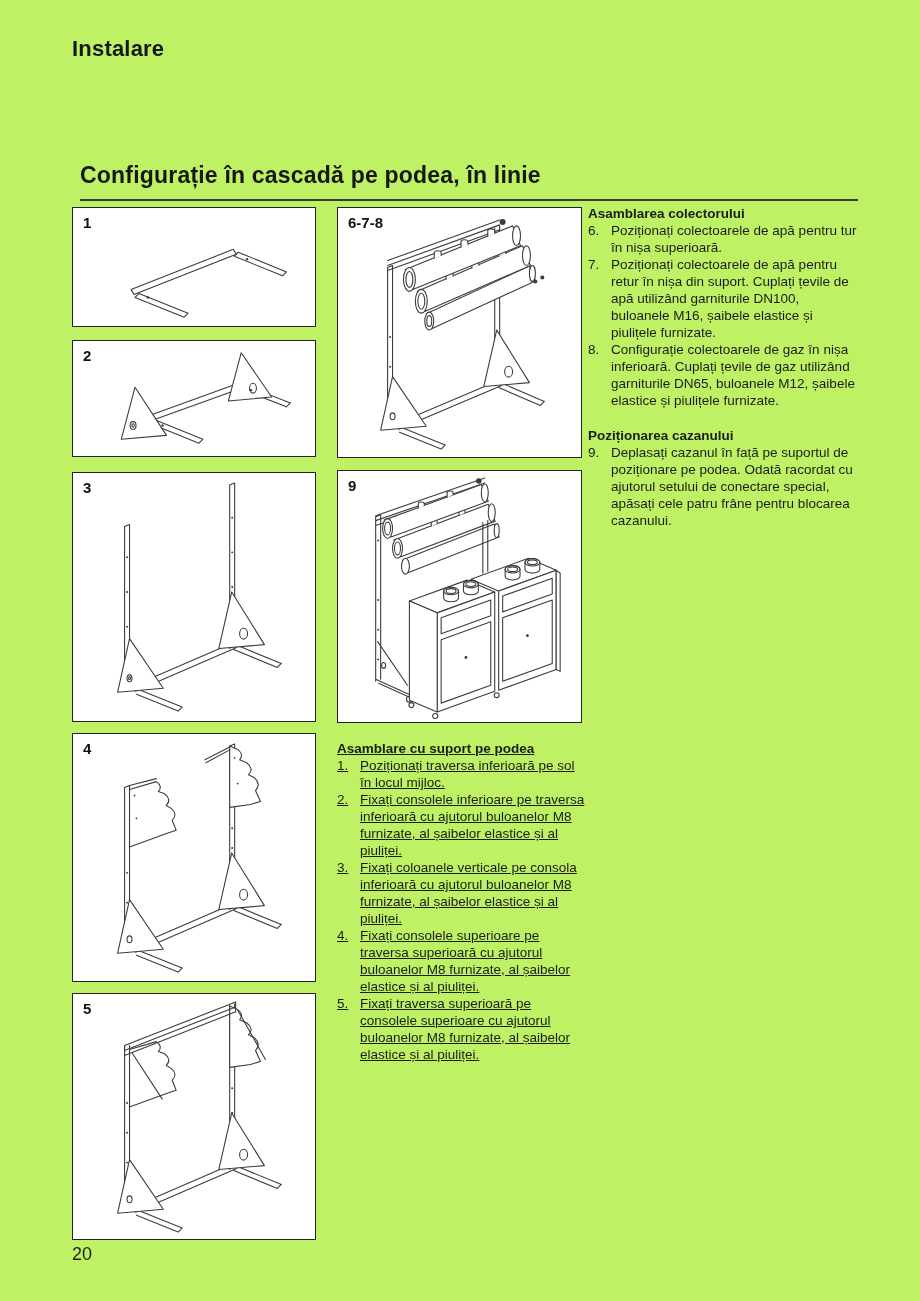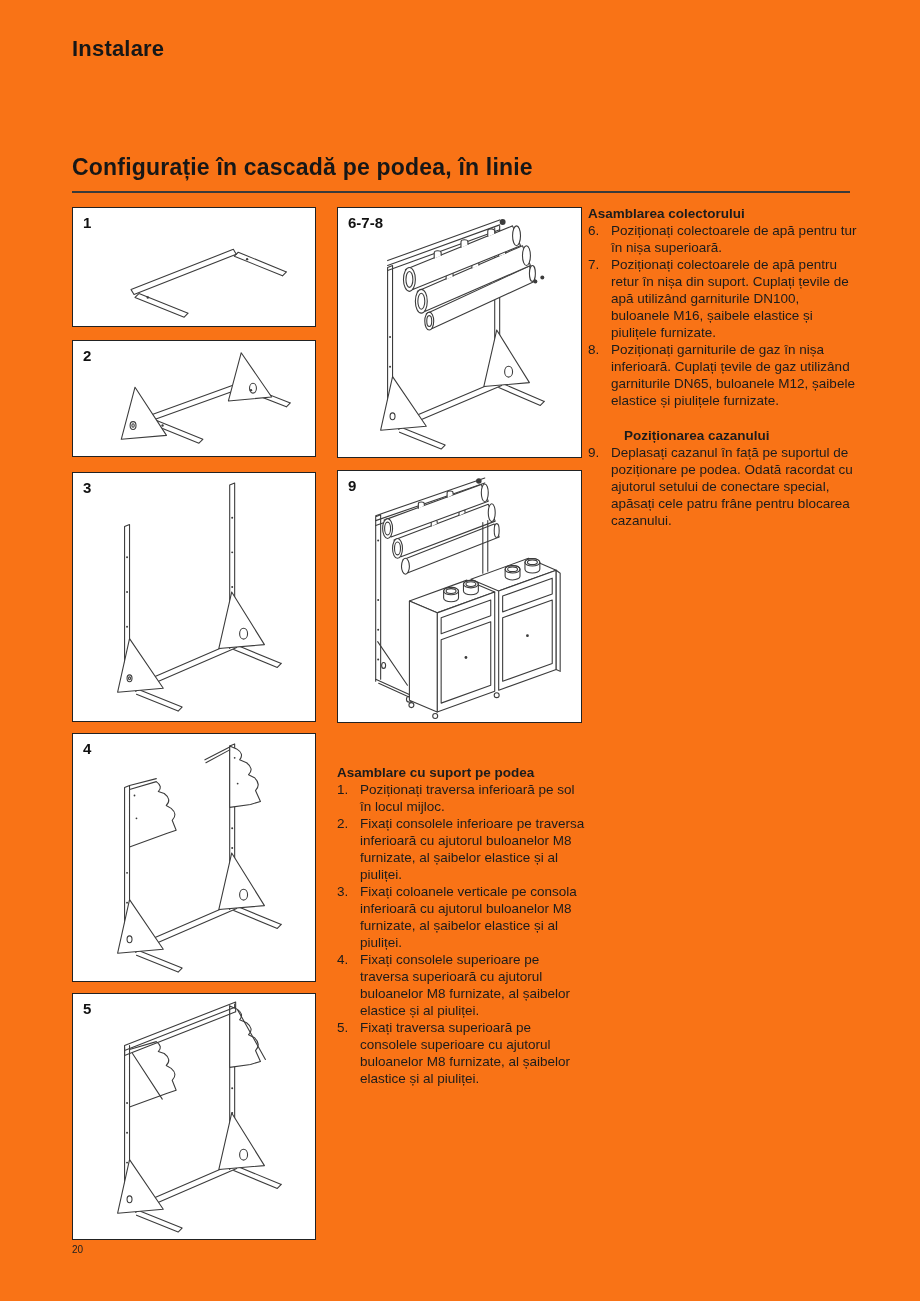--- a/index.html
+++ b/index.html
@@ -1,46 +1,46 @@
 <!DOCTYPE html>
 <html><head>
 <meta charset="utf-8">
 <style>
   html,body{margin:0;padding:0;background:#fff;}
   .page{
-    position:relative;width:920px;height:1301px;background:#f97316;
+    position:relative;width:920px;height:1301px;background:#bef264;
     font-family:"Liberation Sans", sans-serif;color:#1c1c1c;overflow:hidden;
   }
   .hdr{
     position:absolute;left:72px;top:36px;margin:0;
     font-size:22px;font-weight:bold;color:#171717;letter-spacing:.2px;
   }
   .sectitle{
-    position:absolute;left:72px;top:154px;margin:0;width:778px;
+    position:absolute;left:72px;top:154px;margin:8px;width:778px;
     font-size:23px;font-weight:bold;color:#171717;
     padding-bottom:10px;border-bottom:2px solid #3a3a3a;letter-spacing:.2px;
   }
   .figbox{
     position:absolute;border:1.6px solid #222;background:#fff;box-sizing:border-box;
   }
   .figlabel{
     position:absolute;top:6px;left:10px;font-size:15px;font-weight:bold;color:#111;
   }
   .figbox svg{position:absolute;left:0;top:0;width:100%;height:100%;}
   .coltext{
     position:absolute;font-size:13.5px;line-height:17px;color:#1c1c1c;
   }
   .heading{font-weight:bold;margin:0;}
-  .heading.gap{margin-top:18px;margin-left:36px;}
+  .heading.gap{margin-top:18px;}
   .step{display:flex;}
   .step .n{width:23px;flex:none;}
   .step .t{flex:1;}
   .warning{font-weight:bold;margin-top:17px;}
   .pagenum{
-    position:absolute;left:72px;top:1244px;font-size:10px;color:#222;
+    position:absolute;left:72px;top:1244px;font-size:18px;color:#222;
   }
   .ln{stroke:#3c3c3c;stroke-width:1.1;fill:none;stroke-linecap:round;stroke-linejoin:round;}
   .lnw{stroke:#3c3c3c;stroke-width:1.1;fill:#ffffff;stroke-linejoin:round;}
   .dot{fill:#3c3c3c;stroke:none;}
 </style>
 </head>
 <body>
 
 <div class="page">
 
@@ -255,21 +255,21 @@
       <ellipse class="ln" cx="196" cy="92" rx="7.5" ry="3.8"></ellipse>
       <ellipse class="ln" cx="196" cy="92" rx="5" ry="2.4"></ellipse>
 
       <circle class="ln" cx="98" cy="247" r="2.5"></circle>
       <circle class="ln" cx="160" cy="226" r="2.5"></circle>
       <circle class="ln" cx="74" cy="236" r="2.5"></circle>
     </svg>
     <span class="figlabel">9</span>
   </div>
 
-  <div class="coltext" style="left:337px;top:764px;width:252px;">
+  <div class="coltext" style="left:337px;top:740px;width:252px;text-decoration:underline;">
     <p class="heading">Asamblare cu suport pe podea</p>
     <div class="step">
       <span class="n">1.</span>
       <span class="t">Poziționați traversa inferioară pe sol în locul mijloc.</span>
     </div>
     <div class="step">
       <span class="n">2.</span>
       <span class="t">Fixați consolele inferioare pe traversa inferioară cu ajutorul buloanelor M8 furnizate, al șaibelor elastice și al piuliței.</span>
     </div>
     <div class="step">
@@ -291,21 +291,21 @@
     <div class="step">
       <span class="n">6.</span>
       <span class="t">Poziționați colectoarele de apă pentru tur în nișa superioară.</span>
     </div>
     <div class="step">
       <span class="n">7.</span>
       <span class="t">Poziționați colectoarele de apă pentru retur în nișa din suport. Cuplați țevile de apă utilizând garniturile DN100, buloanele M16, șaibele elastice și piulițele furnizate.</span>
     </div>
     <div class="step">
       <span class="n">8.</span>
-      <span class="t">Poziționați garniturile de gaz în nișa inferioară. Cuplați țevile de gaz utilizând garniturile DN65, buloanele M12, șaibele elastice și piulițele furnizate.</span>
+      <span class="t">Configurație colectoarele de gaz în nișa inferioară. Cuplați țevile de gaz utilizând garniturile DN65, buloanele M12, șaibele elastice și piulițele furnizate.</span>
     </div>
     <p class="heading gap">Poziționarea cazanului</p>
     <div class="step">
       <span class="n">9.</span>
       <span class="t">Deplasați cazanul în față pe suportul de poziționare pe podea. Odată racordat cu ajutorul setului de conectare special, apăsați cele patru frâne pentru blocarea cazanului.</span>
     </div>
   </div>
 
   <div class="pagenum">20</div>
 

